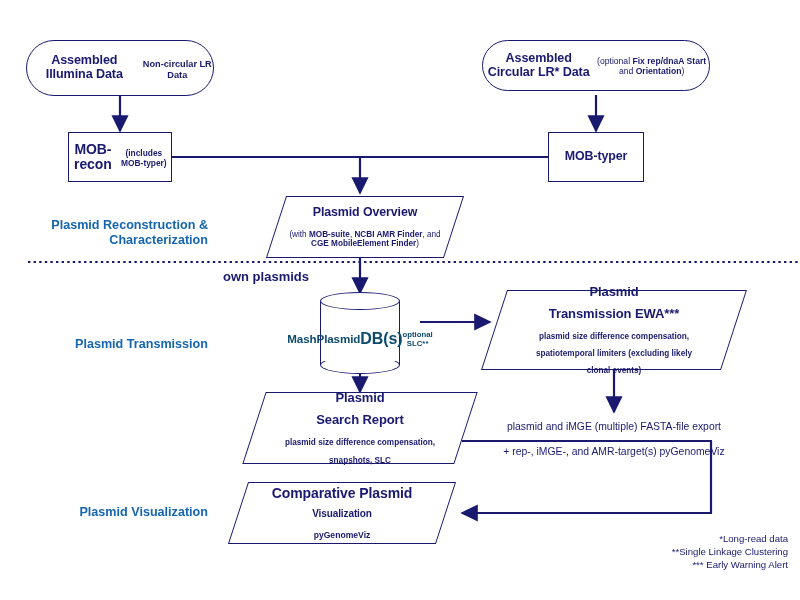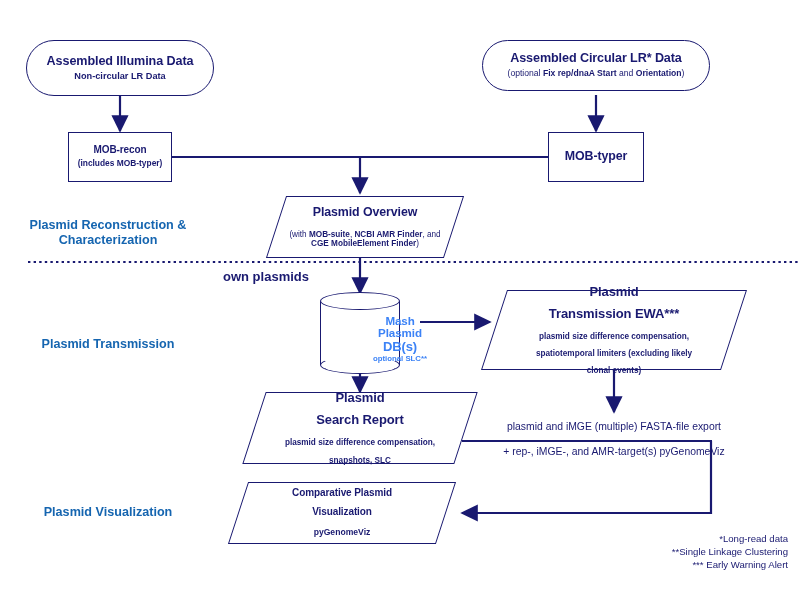--- a/index.html
+++ b/index.html
@@ -9,21 +9,21 @@
   }
   #canvas{
     position:relative;
     width:800px;height:600px;
     overflow:hidden;
     background:#ffffff;
   }
   svg#wires{position:absolute;left:0;top:0;width:800px;height:600px;pointer-events:none;}
 
   
-  .node{position:absolute;box-sizing:border-box;display:flex;flex-direction:column;
+  .node{position:absolute;box-sizing:border-box;display:flex;flex-direction:row;
         align-items:center;justify-content:center;text-align:center;color:#191970;}
   .title{font-weight:bold;line-height:1.08;letter-spacing:-0.1px;}
   .sub{font-weight:bold;line-height:1.12;}
   .sub-reg{font-weight:normal;}
 
   .oval{border:1.6px solid #191970;border-radius:999px;background:#fff;}
   .rect{border:1.6px solid #191970;background:#fff;}
 
   
   .para-wrap{position:absolute;}
@@ -38,26 +38,26 @@
   .cyl-wrap{position:absolute;}
   .cyl-body{position:absolute;left:0;top:9px;width:100%;height:calc(100% - 18px);
             border-left:1.6px solid #191970;border-right:1.6px solid #191970;background:#fff;
             box-sizing:border-box;}
   .cyl-top{position:absolute;left:0;top:0;width:100%;height:18px;
            border:1.6px solid #191970;border-radius:50%;background:#fff;box-sizing:border-box;}
   .cyl-bot{position:absolute;left:0;bottom:0;width:100%;height:18px;
            border:1.6px solid #191970;border-radius:50%;background:#fff;box-sizing:border-box;
            border-top-color:transparent;}
   .cyl-text{position:absolute;left:0;top:0;width:100%;height:100%;
-            display:flex;flex-direction:column;align-items:center;justify-content:center;
-            text-align:center;color:#3b82f6;margin-left:40px;}
+            display:flex;align-items:center;justify-content:center;
+            text-align:center;color:#0c4a6e;}
 
   
   .ftext{position:absolute;color:#191970;text-align:center;line-height:1.2;}
-  .stage{position:absolute;color:#1565b0;font-weight:bold;text-align:center;line-height:1.22;}
+  .stage{position:absolute;color:#1565b0;font-weight:bold;text-align:right;line-height:1.22;}
   .module{position:absolute;color:#1565b0;font-weight:bold;line-height:1.2;}
   .foot{position:absolute;color:#191970;text-align:right;line-height:1.35;font-weight:normal;}
 </style>
 </head>
 <body>
 
 <div id="canvas">
 
   <svg id="wires" viewBox="0 0 800 600">
     <defs>
@@ -97,21 +97,21 @@
   </div>
 
   <div class="node oval" style="left:482px;top:40px;width:228px;height:51px;">
     <div class="title" style="font-size:12.6px;">Assembled Circular LR* Data</div>
     <div class="sub" style="font-size:8.6px;margin-top:3px;">
       <span class="sub-reg">(optional </span><span>Fix rep/dnaA Start</span><span class="sub-reg"> and </span><span>Orientation</span><span class="sub-reg">)</span>
     </div>
   </div>
 
   <div class="node rect" style="left:68px;top:132px;width:104px;height:50px;">
-    <div class="title" style="font-size:10px;">MOB-recon</div>
+    <div class="title" style="font-size:14px;">MOB-recon</div>
     <div class="sub" style="font-size:8.4px;margin-top:3px;">(includes MOB-typer)</div>
   </div>
 
   <div class="node rect" style="left:548px;top:132px;width:96px;height:50px;">
     <div class="title" style="font-size:12.4px;">MOB-typer</div>
   </div>
 
   <div class="para-wrap" style="left:276px;top:196px;width:178px;height:62px;">
     <div class="para-skin"></div>
     <div class="para-text">
@@ -122,21 +122,21 @@
     </div>
   </div>
 
   <div class="cyl-wrap" style="left:320px;top:292px;width:80px;height:82px;">
     <div class="cyl-body"></div>
     <div class="cyl-bot"></div>
     <div class="cyl-top"></div>
     <div class="cyl-text" style="padding-top:6px;">
       <div class="title" style="font-size:11.6px;">Mash</div>
       <div class="title" style="font-size:11.6px;">Plasmid</div>
-      <div class="title" style="font-size:13px;">DB(s)</div>
+      <div class="title" style="font-size:16px;">DB(s)</div>
       <div class="sub" style="font-size:7.8px;margin-top:1px;">optional SLC**</div>
     </div>
   </div>
 
   <div class="para-wrap" style="left:494px;top:290px;width:240px;height:80px;">
     <div class="para-skin"></div>
     <div class="para-text">
       <div class="title" style="font-size:13px;">Plasmid</div>
       <div class="title" style="font-size:13px;">Transmission EWA***</div>
       <div class="sub" style="font-size:8.2px;margin-top:3px;">plasmid size difference compensation,</div>
@@ -151,21 +151,21 @@
       <div class="title" style="font-size:13px;">Plasmid</div>
       <div class="title" style="font-size:13px;">Search Report</div>
       <div class="sub" style="font-size:8.2px;margin-top:3px;">plasmid size difference compensation,</div>
       <div class="sub" style="font-size:8.2px;">snapshots, SLC</div>
     </div>
   </div>
 
   <div class="para-wrap" style="left:238px;top:482px;width:208px;height:62px;">
     <div class="para-skin"></div>
     <div class="para-text">
-      <div class="title" style="font-size:10px;">Comparative Plasmid</div>
+      <div class="title" style="font-size:14px;">Comparative Plasmid</div>
       <div class="title" style="font-size:10px;">Visualization</div>
       <div class="sub" style="font-size:8.6px;margin-top:3px;">pyGenomeViz</div>
     </div>
   </div>
 
   <div class="ftext" style="left:196px;top:269px;width:140px;font-size:13px;font-weight:bold;">own plasmids</div>
 
 
   <div class="ftext" style="left:452px;top:421px;width:324px;font-size:10.4px;">plasmid and iMGE (multiple) FASTA-file export</div>
 

